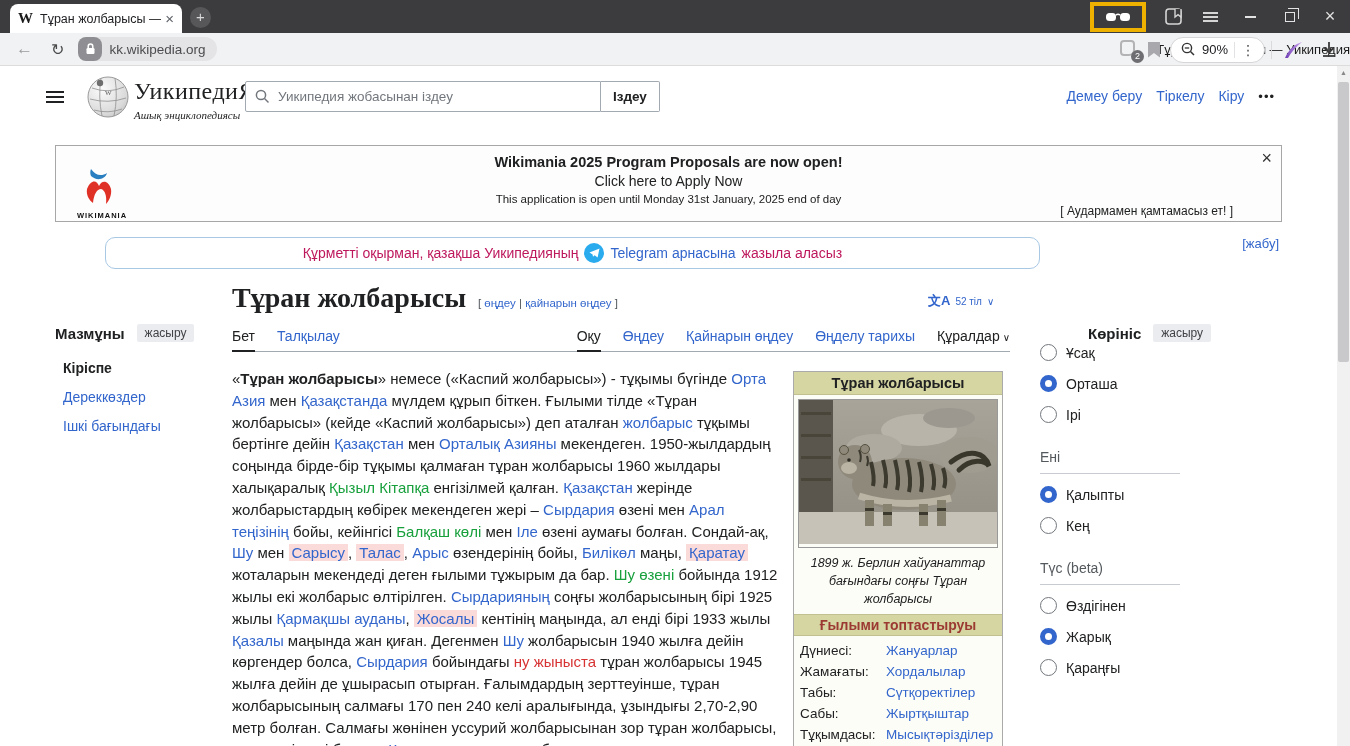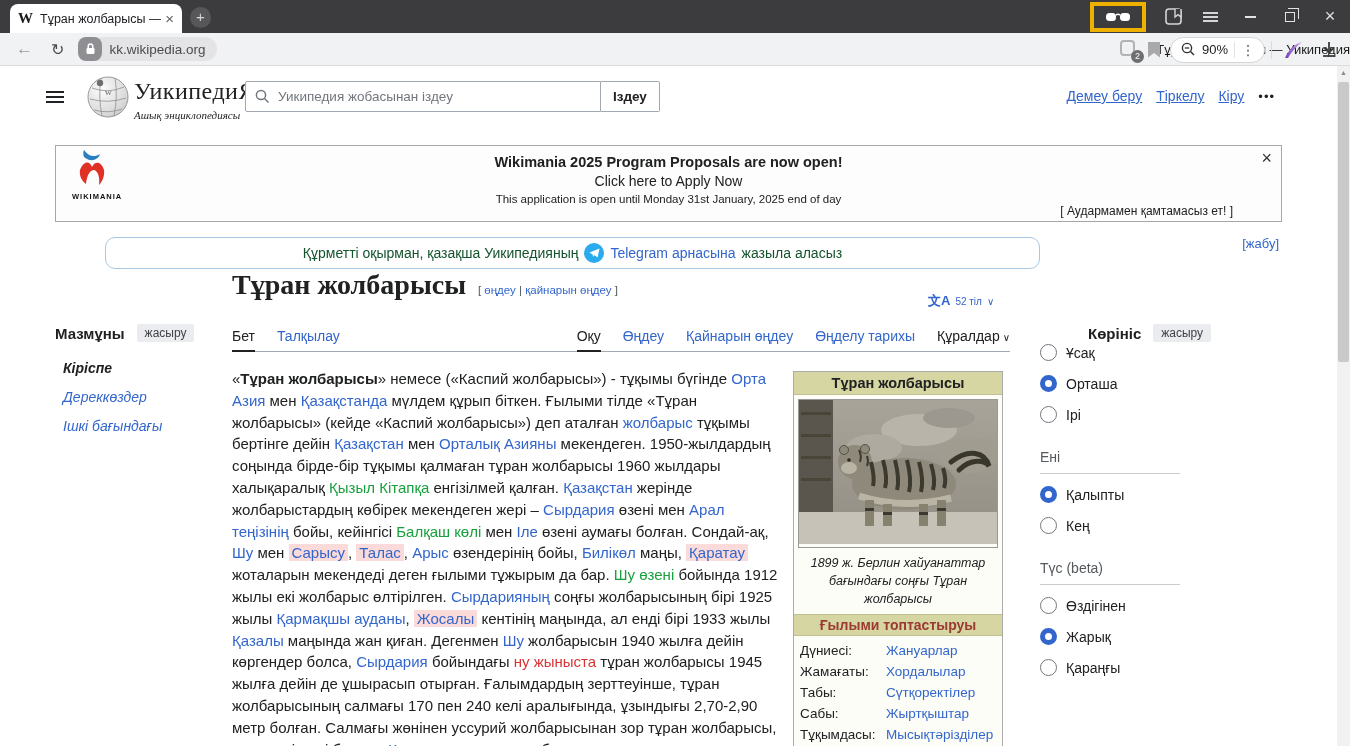--- a/index.html
+++ b/index.html
@@ -55,43 +55,43 @@
   .wlogo { position:absolute; left:86px; top:4px; }
   .wordmark { position:absolute; left:134px; top:8px; }
   .wordmark .t1 { font-family:"Liberation Serif", serif; font-size:24px; color:#202122; letter-spacing:0.5px; }
   .wordmark .t2 { font-family:"Liberation Serif", serif; font-style:italic; font-size:11px; color:#202122; margin-top:4px; }
   .searchwrap { position:absolute; left:245px; top:11px; display:flex; }
   .searchbox { width:356px; height:31px; border:1px solid #a2a9b1; border-radius:2px 0 0 2px; display:flex; align-items:center; background:#fff; }
   .searchbox input { border:none; outline:none; flex:1; font-size:13.5px; color:#202122; font-family:"Liberation Sans", sans-serif; }
   .searchbox input::placeholder { color:#72777d; }
   .searchbtn { height:31px; border:1px solid #a2a9b1; border-left:none; background:#fff; font-size:13.5px; font-weight:bold; color:#202122; padding:0 12px; border-radius:0 2px 2px 0; }
   .hdr-links { position:absolute; right:62px; top:18px; display:flex; gap:14px; align-items:center; }
-  .hlink { color:#3366cc; font-size:14px;text-decoration:underline; }
+  .hlink { color:#3366cc; font-size:14px; }
   .hmore { color:#202122; font-size:13px; letter-spacing:1px; }
 
   
   .banner { position:absolute; left:55px; top:79px; width:1227px; height:77px; background:#fdfdfd; border:1px solid #a7a7a7; }
-  .wmlogo { position:absolute; left:16px; top:2px; width:60px; text-align:left; }
+  .wmlogo { position:absolute; left:16px; top:21px; width:60px; text-align:center; }
   .wmlogo .wmtext { font-size:7.5px; font-weight:bold; letter-spacing:1px; color:#111; margin-top:1px; }
   .banner-center { position:absolute; left:0; right:0; top:8px; text-align:center; }
   .bc1 { font-size:14.5px; font-weight:bold; color:#202122; }
   .bc2 { font-size:14px; color:#202122; margin-top:3px; }
   .bc3 { font-size:11.5px; color:#202122; margin-top:4px; }
   .banner-close { position:absolute; right:9px; top:2px; font-size:18px; color:#333; }
   .translate-note { position:absolute; right:48px; bottom:3px; font-size:12px; color:#202122; }
   .close-banner { position:absolute; right:58px; top:170px; font-size:13px; color:#3366cc; }
 
   
   .tgbanner { position:absolute; left:105px; top:171px; width:935px; height:32px; border:1px solid #a8c8e4; border-radius:10px; display:flex; align-items:center; justify-content:center; gap:6px; background:#fff; }
-  .tgbanner .txt { font-size:14px; color:#14532d;text-align:center; }
+  .tgbanner .txt { font-size:14px; color:#be185d;text-align:center; }
   .tgbanner .lnk { font-size:14px; color:#3366cc; }
   .tgicon { width:20px; height:20px; border-radius:50%; background:#2aabee; display:flex; align-items:center; justify-content:center; }
 
   
-  .a-title-row { position:absolute; left:232px; top:203px;text-align:center; }
+  .a-title-row { position:absolute; left:232px; top:216px;text-align:center; }
   .a-title { font-family:"Liberation Serif", serif; font-size:28px; color:#202122; display:inline; }
   .a-edit { font-size:11.5px; color:#54595d; margin-left:8px; }
   .a-edit .el { color:#3366cc; }
   .langs { position:absolute; left:928px; top:226px; display:flex; align-items:center; gap:5px; }
   .langico { color:#3366cc; font-size:13px; font-weight:bold; }
   .langtext { color:#3366cc; font-size:10px; font-weight:normal; }
   .chev { color:#3366cc; font-size:10px; }
 
   
   .ptabs { position:absolute; left:232px; top:256px; width:778px; height:30px; border-bottom:1px solid #a2a9b1; display:flex; justify-content:space-between;text-align:right; }
@@ -101,21 +101,21 @@
   .ptab.active::after { content:""; position:absolute; left:0; right:0; bottom:-8px; height:2px; background:#202122; }
   .ptab.plain { color:#202122; }
   .ptab .tchev { color:#202122; font-size:10px; margin-left:3px; }
 
   
   .toc { position:absolute; left:55px; top:258px; width:168px; }
   .toc-head { display:flex; align-items:center; gap:12px; }
   .toc-title { font-weight:bold; font-size:15px; color:#202122; }
   .pillbtn { background:#eaecf0; color:#404244; font-size:12px; padding:2px 8px; border-radius:2px; }
   .toc-items { margin-top:16px; }
-  .toc-item { font-size:14px; margin-bottom:9px; padding:2px 8px;font-style:italic; }
+  .toc-item { font-size:14px; margin-bottom:9px; padding:2px 8px; }
   .toc-item.active { font-weight:bold; color:#202122; }
   .toc-item.link { color:#3366cc; }
 
   
   .atext { position:absolute; left:232px; top:302px; width:550px; font-size:15px; line-height:21.8px; color:#202122; text-align:left; }
   .sb { font-weight:bold; }
   .sl { color:#3366cc; }
   .sg { color:#18a03c; }
   .sr { color:#d73333; }
   .shl { color:#3366cc; background:#fbdada; padding:0 3px; }

